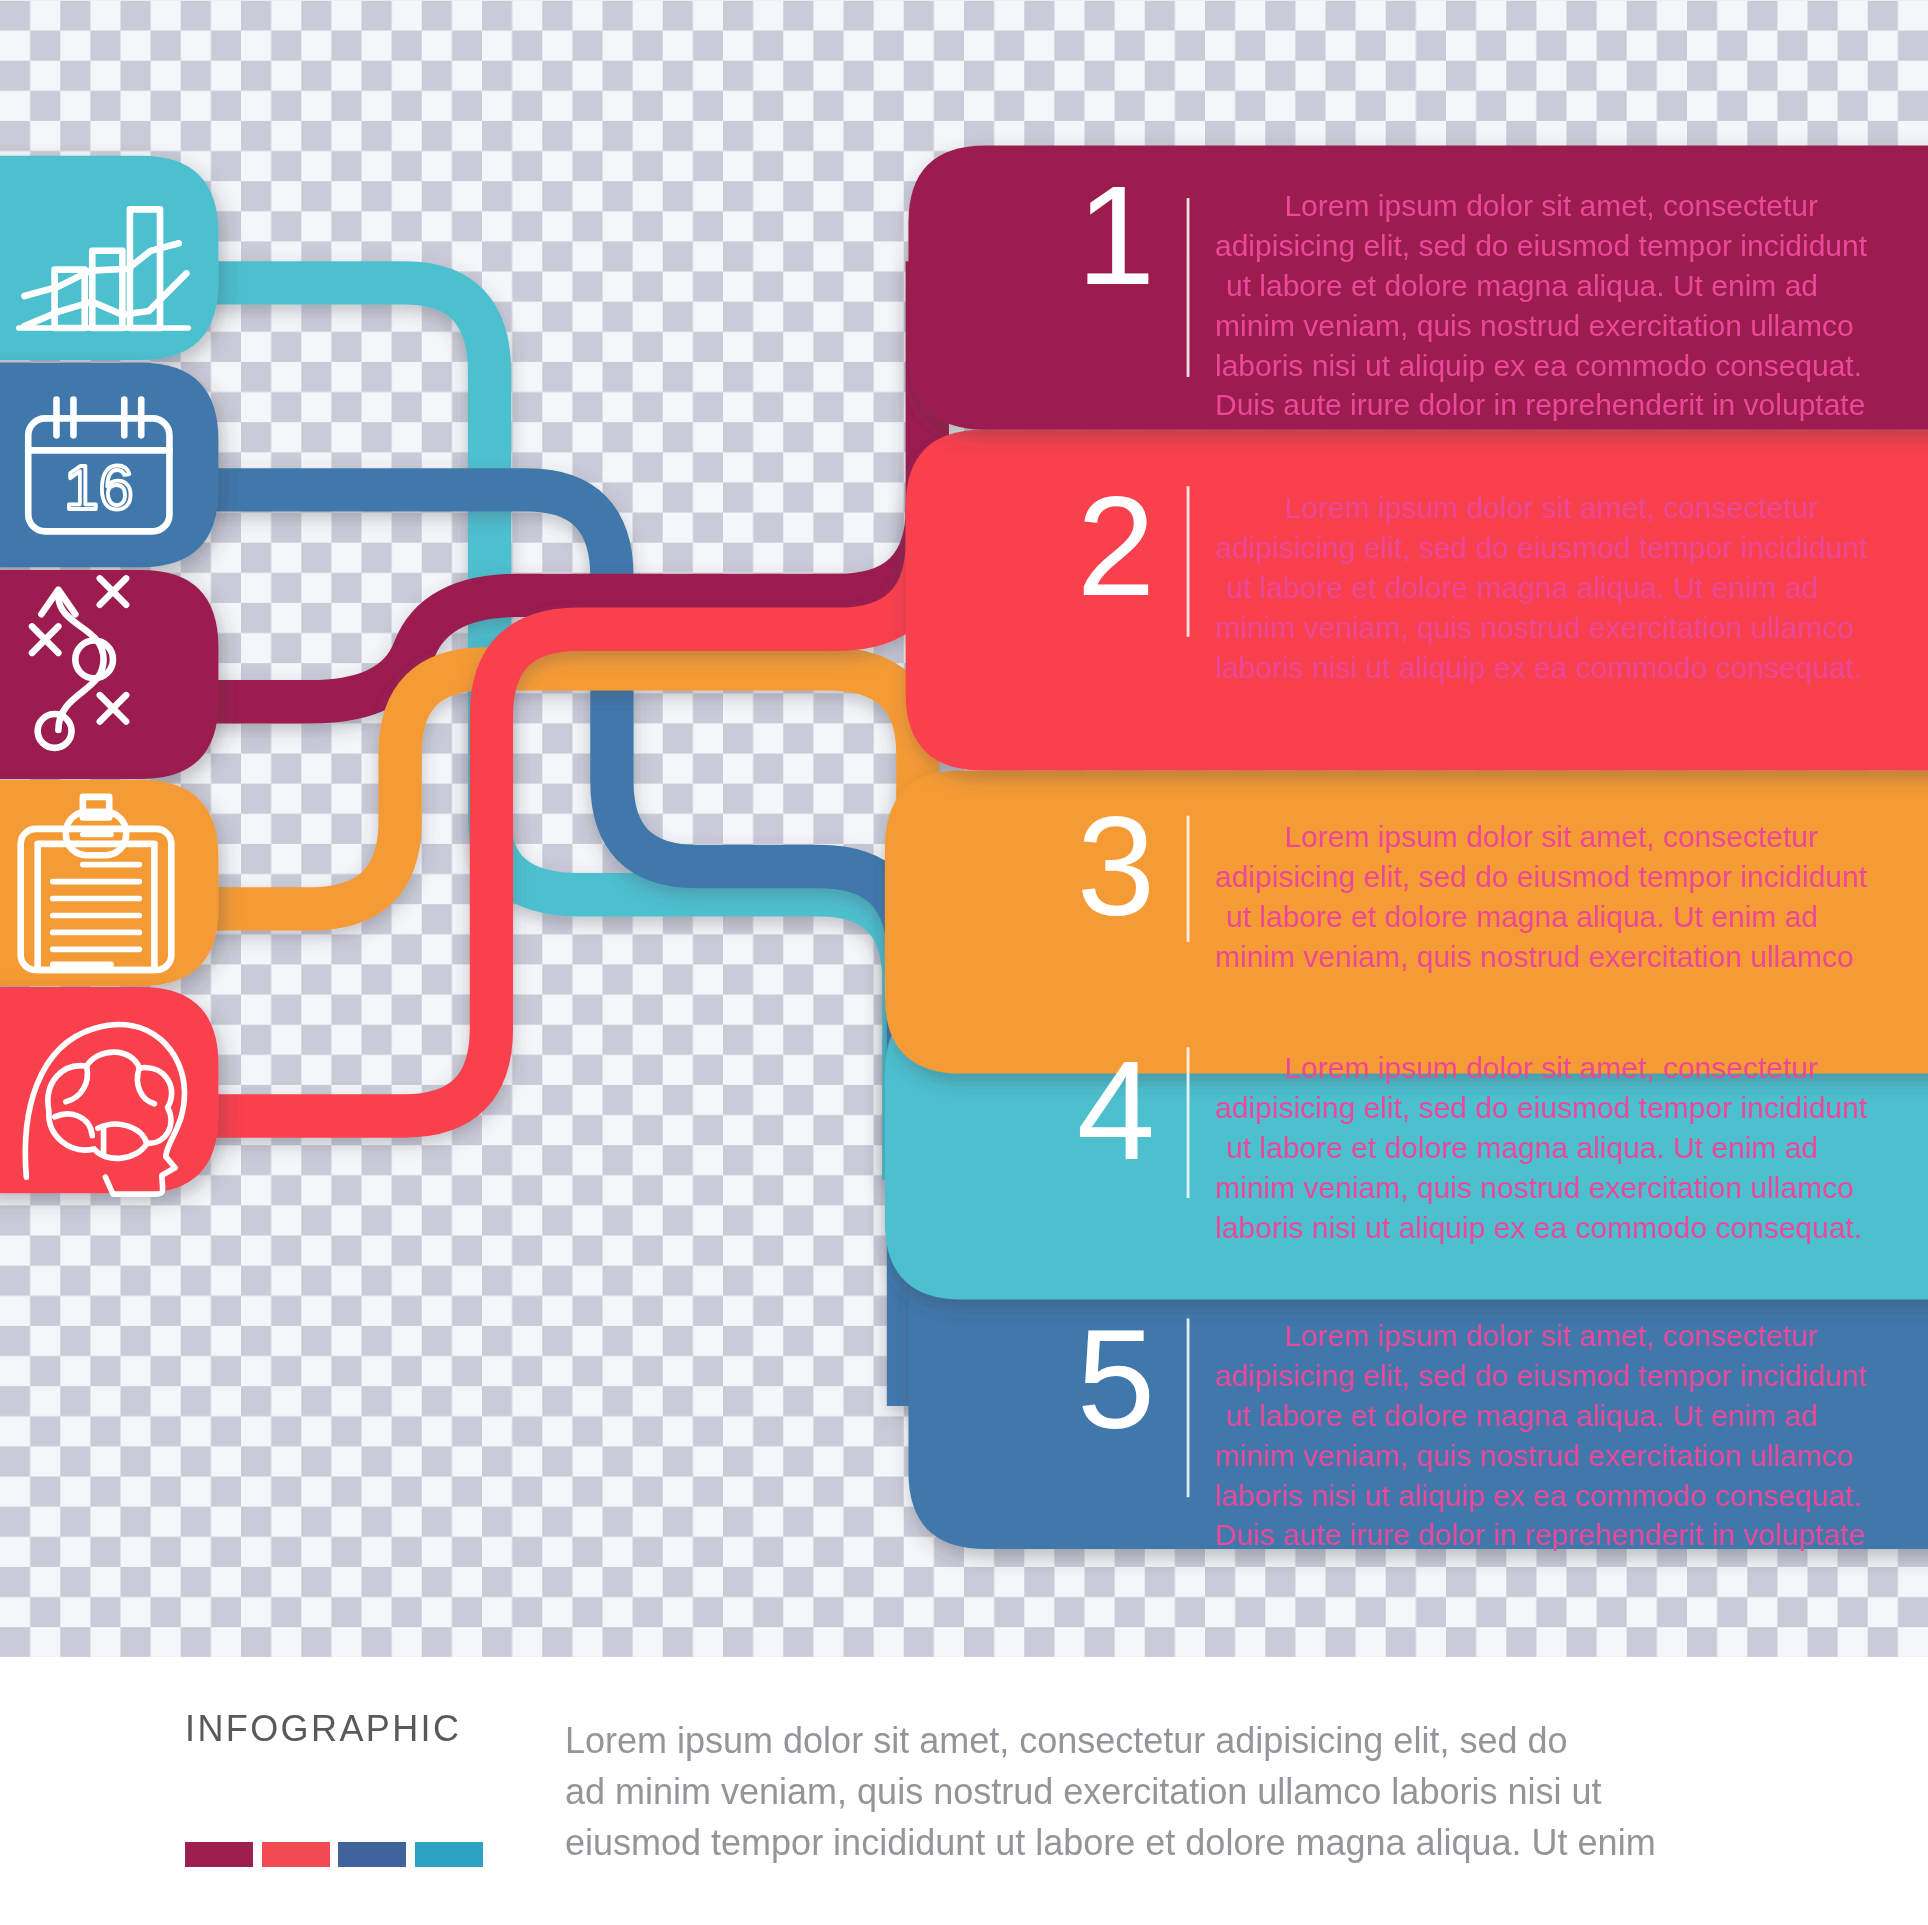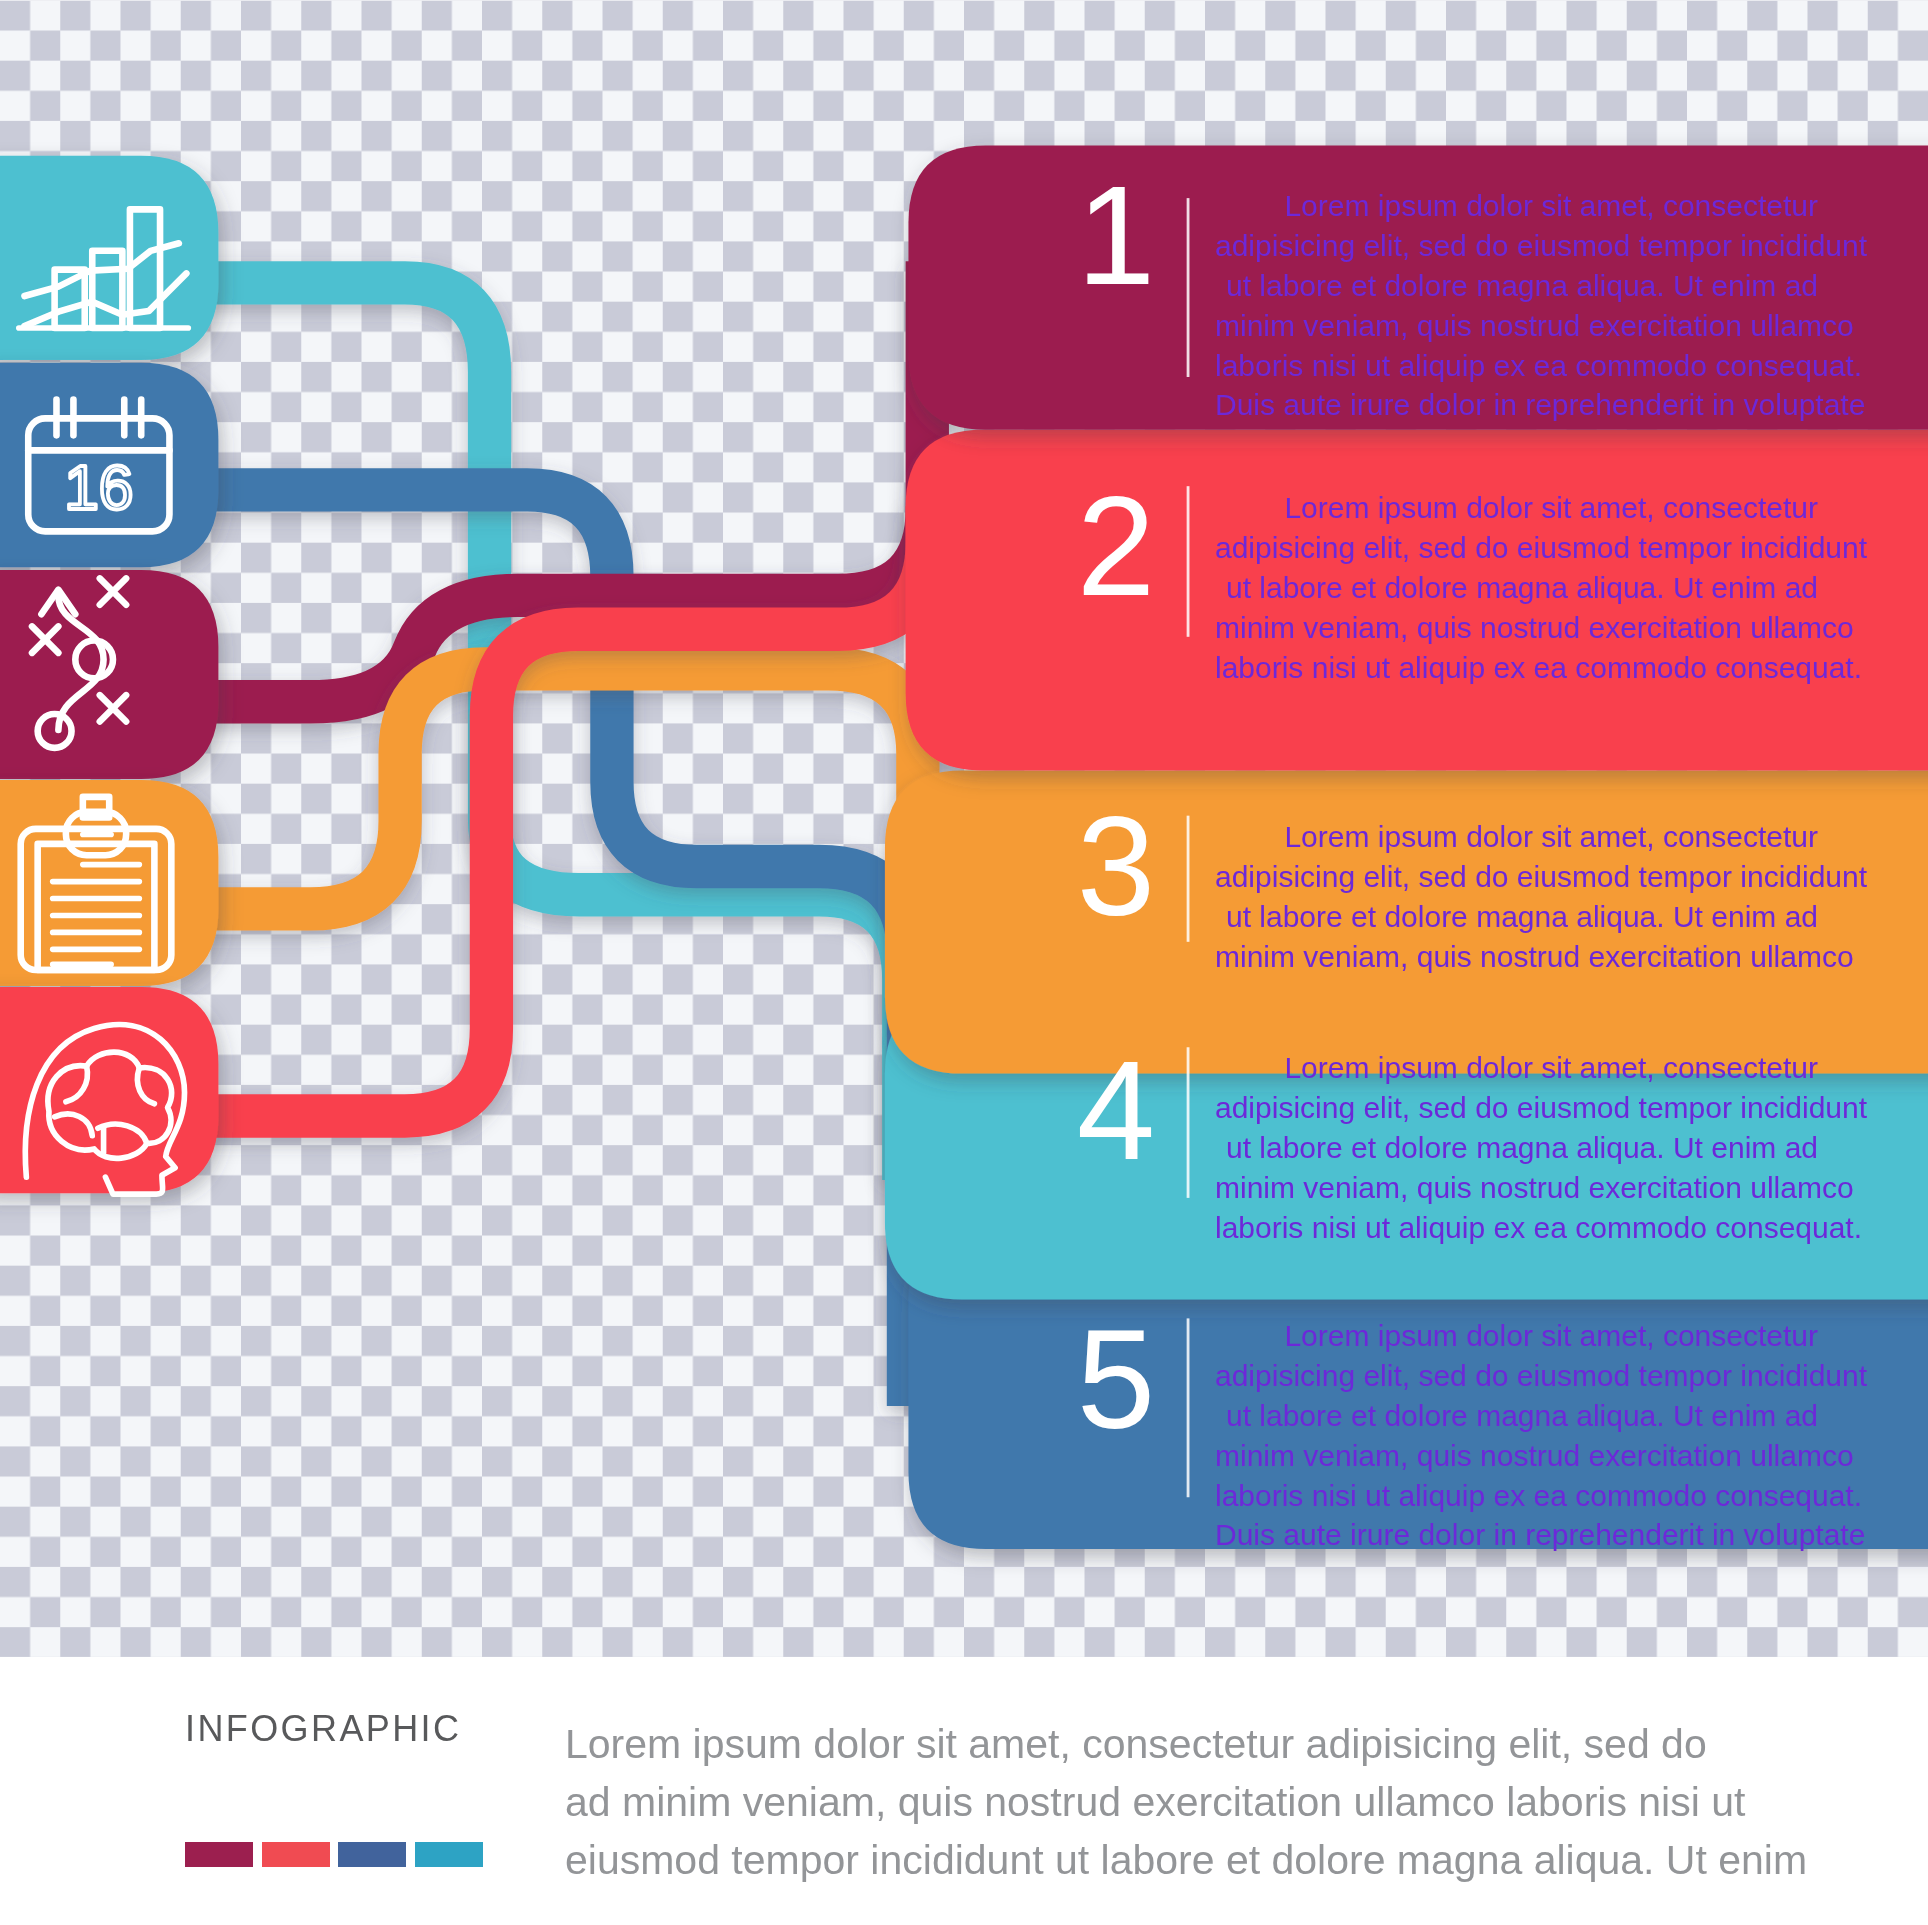--- a/index.html
+++ b/index.html
@@ -20,31 +20,31 @@
   }
   .brand-line{
     font-size:36px;letter-spacing:2.4px;color:#58595b;
     font-weight:300;line-height:1.28;white-space:nowrap;
   }
   .brand-dots{letter-spacing:3.8px;color:#6d6e71;}
   .swatches{position:absolute;left:185px;top:185px;display:flex;gap:8.5px;}
   .swatch{width:68px;height:24.5px;}
   .footer-text{
     position:absolute;left:565px;top:58px;width:1215px;
-    font-size:41px;line-height:1.42;color:#939598;font-weight:300;
+    font-size:36px;line-height:1.42;color:#939598;font-weight:300;
   }
   .footer-text div{white-space:nowrap;}
 
   
   .bar-num{
     position:absolute;color:#ffffff;font-weight:200;
     font-size:141px;line-height:1;text-align:center;width:160px;
   }
   .bar-body{
-    position:absolute;color:#6d28d9;font-weight:300;
+    position:absolute;color:#ec4899;font-weight:300;
     font-size:30px;line-height:1.33;width:603px;text-align:right;
   }
   .bar-body div{white-space:nowrap;}
 
   
 </style>
 </head>
 <body>
 
 <div id="stage">

